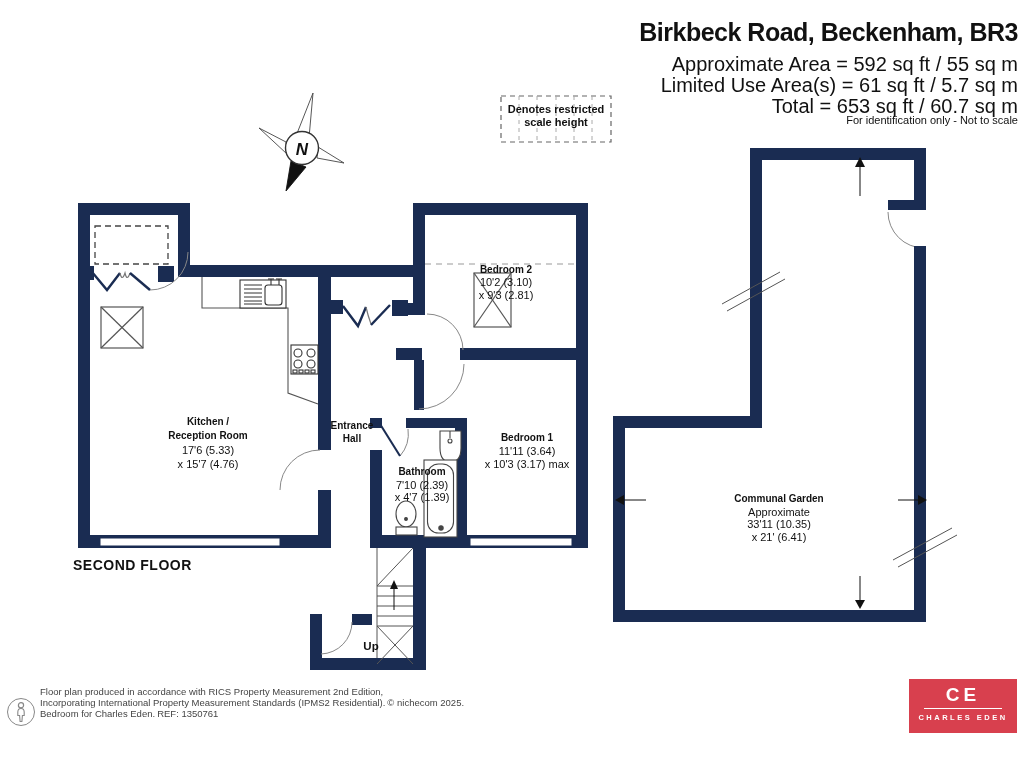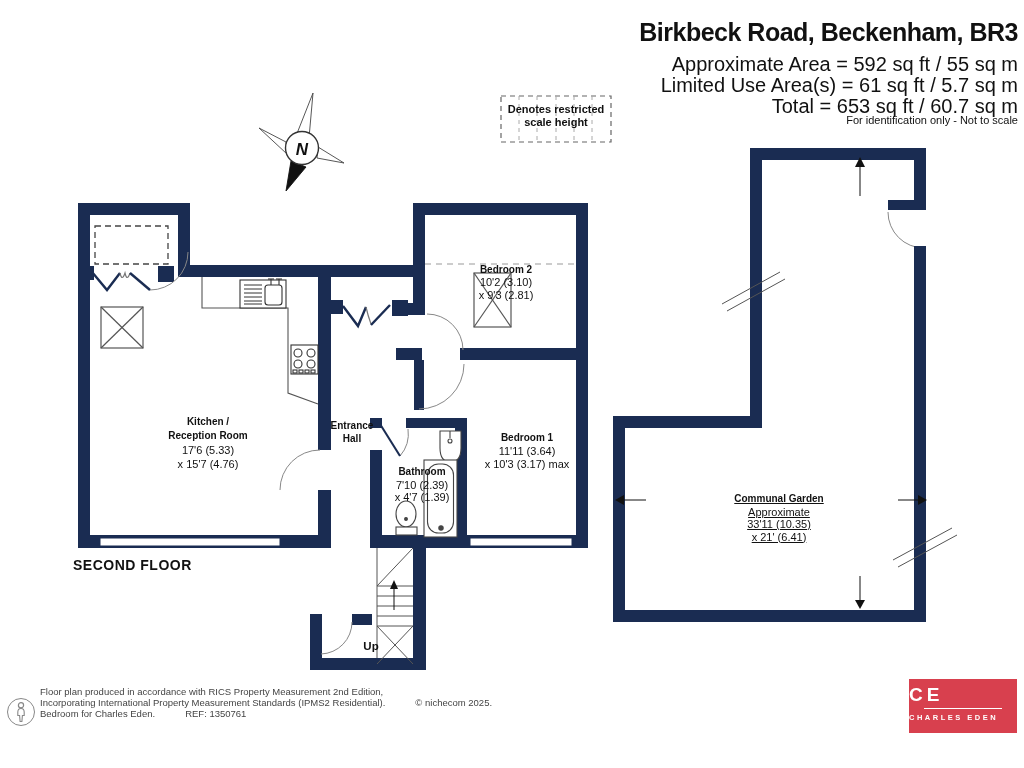--- a/index.html
+++ b/index.html
@@ -11,30 +11,30 @@
   .areaLine{font-size:20px;}
   #area1{top:53px;} #area2{top:74px;} #area3{top:95px;}
   #disclaimer{top:114px;font-size:11px;}
   .roomLabel{text-align:center;line-height:13px;font-size:11px;}
   .roomLabel .b{font-weight:bold;font-size:10px;}
   #lbl-kitchen{left:130px;top:376px;width:156px;line-height:14px;margin-top:39px;}
   #lbl-entrance{left:312px;top:419px;width:80px;}
   #lbl-bathroom{left:372px;top:466px;width:100px;line-height:12.5px;}
   #lbl-bedroom1{left:447px;top:431px;width:160px;line-height:13.5px;}
   #lbl-bedroom2{left:426px;top:263px;width:160px;}
-  #lbl-garden{left:699px;top:493px;width:160px;line-height:12.5px;text-decoration:underline;}
+  #lbl-garden{left:699px;top:493px;width:160px;line-height:12.5px;}
   #lbl-up{left:357px;top:640px;width:28px;text-align:center;font-weight:bold;font-size:11.5px;}
   #lbl-floor{left:73px;top:557px;font-weight:bold;font-size:14px;letter-spacing:0.5px;}
   #legend-text{left:501px;top:103px;width:110px;text-align:center;
                font-weight:bold;font-size:11px;line-height:13px;}
   #footer{left:40px;top:686px;font-size:9.5px;line-height:11px;color:#444;}
-  #footer .row{display:flex;gap:30px;}
+  #footer .row{display:flex;gap:2px;}
   #person-badge{left:7px;top:698px;width:26px;height:26px;border:1.5px solid #888;
                 border-radius:50%;display:flex;align-items:center;justify-content:center;}
-  #logo{left:909px;top:679px;width:108px;height:54px;text-align:left;color:#fff;}
+  #logo{left:909px;top:679px;width:108px;height:54px;text-align:center;color:#fff;}
   #logo .initials{font-size:19px;font-weight:bold;letter-spacing:4px;padding-top:5px;}
   #logo .rule{width:78px;height:1px;background:#fff;margin:2px auto 4px auto;}
   #logo .name{font-size:7.5px;letter-spacing:2.5px;font-weight:bold;}
   svg text{font-family:"Liberation Sans", sans-serif;}
 </style>
 </head>
 <body>
 
 <div id="page">
 

